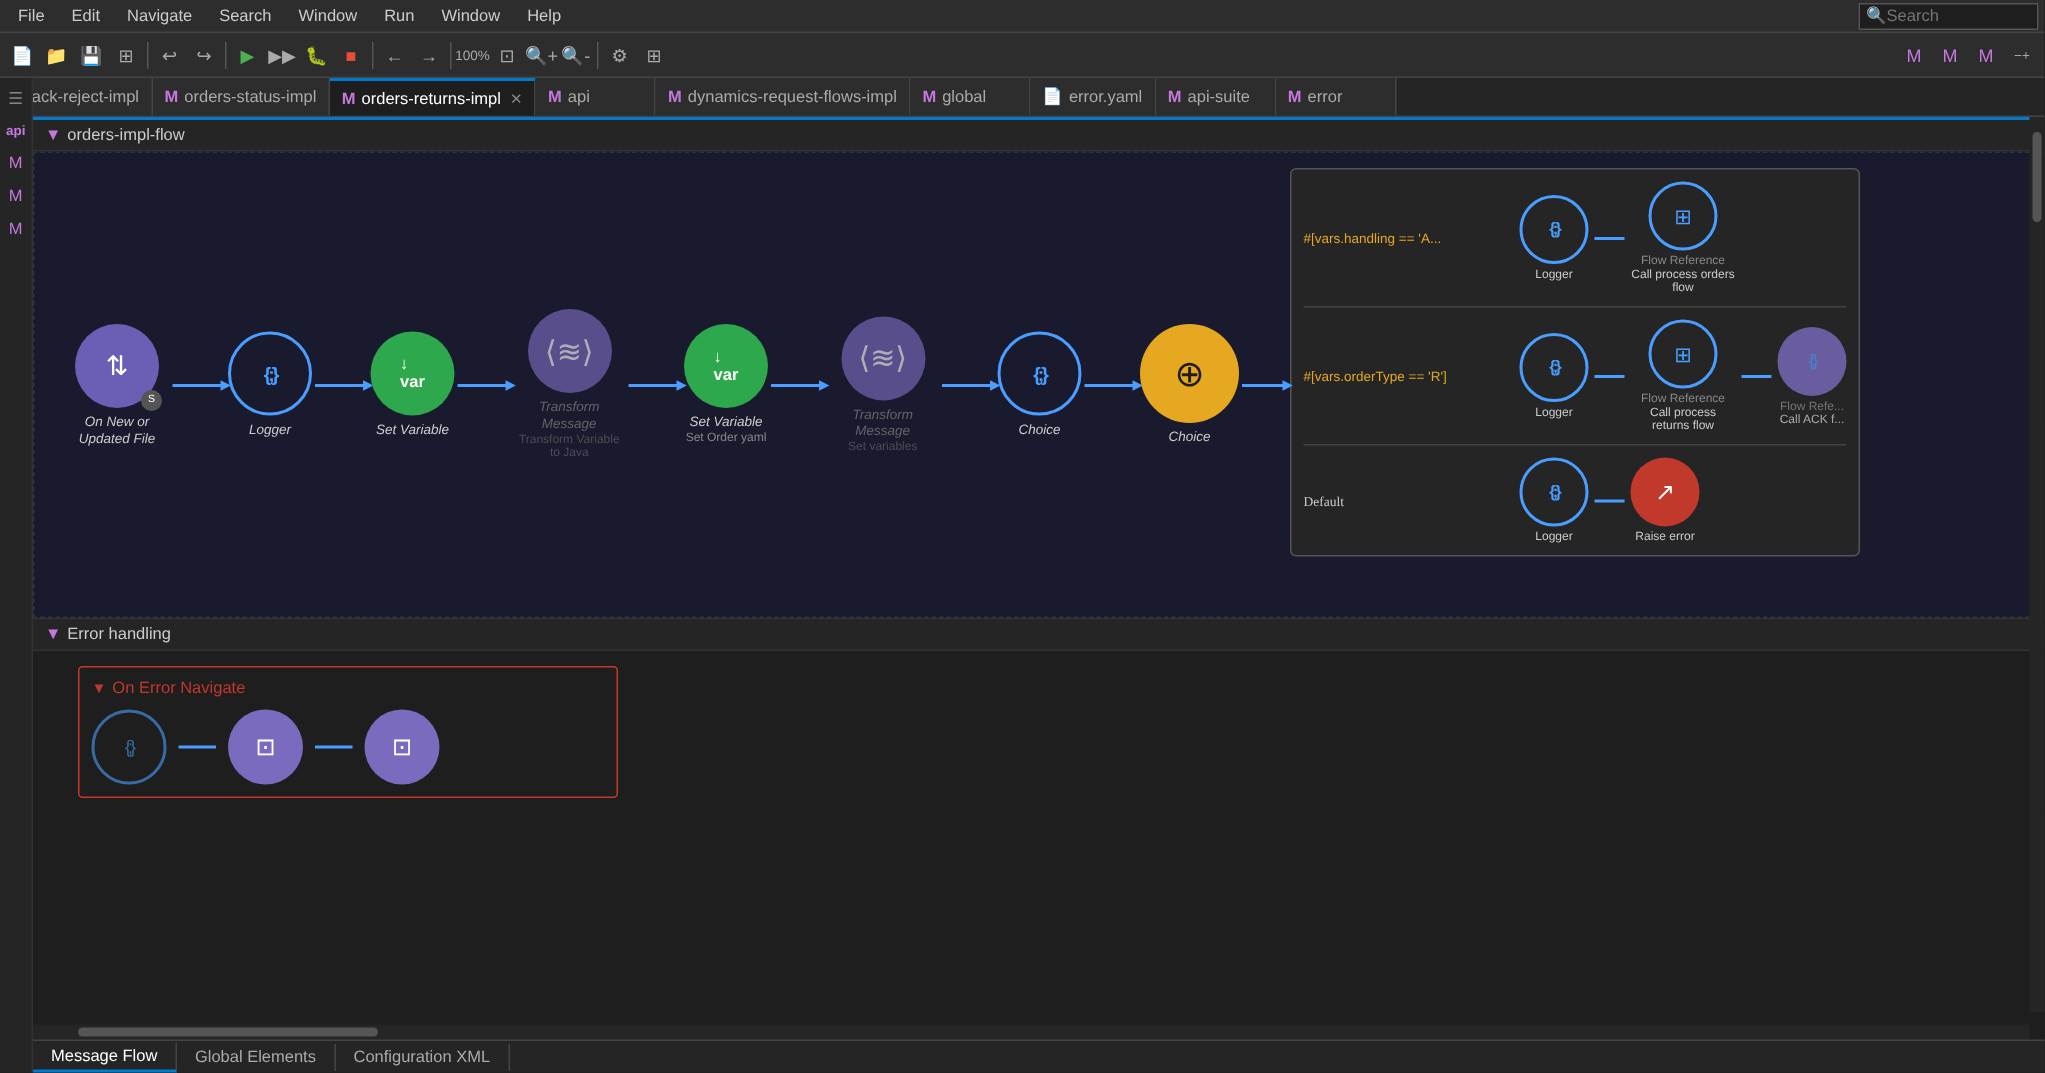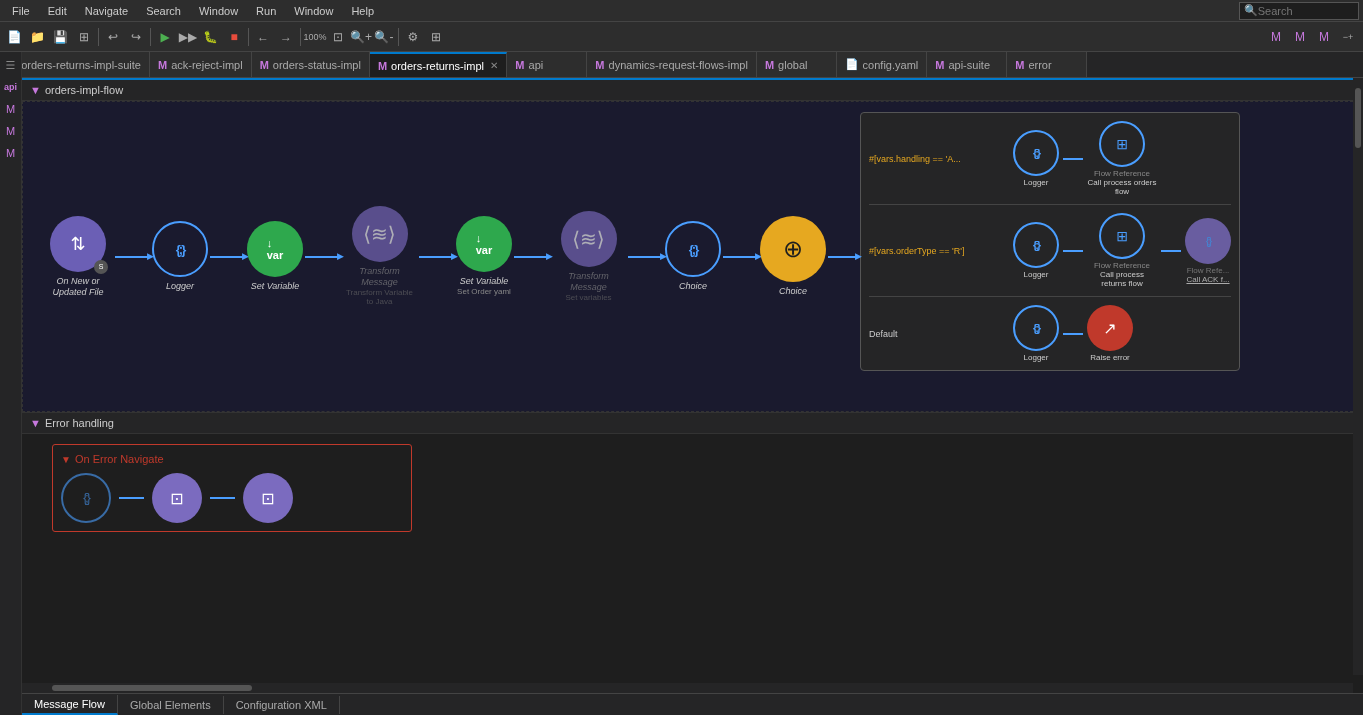--- a/index.html
+++ b/index.html
@@ -105,24 +105,20 @@
     <button class="toolbar-btn" style="color:#c678dd;">M</button>
     <button class="toolbar-btn" style="color:#c678dd;">M</button>
     <button class="toolbar-btn" style="color:#c678dd;">M</button>
     <button class="toolbar-btn" style="font-size:9px;">−+</button>
   </div>
 </div>
 
 <div class="tab-bar">
   <div class="tab">
     <span class="mule-icon">M</span>
-    <span>orders-returns-impl-suite</span>
-  </div>
-  <div class="tab">
-    <span class="mule-icon">M</span>
     <span>ack-reject-impl</span>
   </div>
   <div class="tab">
     <span class="mule-icon">M</span>
     <span>orders-status-impl</span>
   </div>
   <div class="tab active">
     <span class="mule-icon">M</span>
     <span>orders-returns-impl</span>
     <span class="tab-close">✕</span>
@@ -134,21 +130,21 @@
   <div class="tab">
     <span class="mule-icon">M</span>
     <span>dynamics-request-flows-impl</span>
   </div>
   <div class="tab">
     <span class="mule-icon">M</span>
     <span>global</span>
   </div>
   <div class="tab">
     <span>📄</span>
-    <span>config.yaml</span>
+    <span>error.yaml</span>
   </div>
   <div class="tab">
     <span class="mule-icon">M</span>
     <span>api-suite</span>
   </div>
   <div class="tab">
     <span class="mule-icon">M</span>
     <span>error</span>
   </div>
 </div>
@@ -312,28 +308,28 @@
                 <div style="font-size:8px;color:#ccc;text-align:center;max-width:70px;">Call process returns flow</div>
               </div>
 
               <div style="width:20px;height:2px;background:#4a9eff;"></div>
 
               <div class="node" style="opacity:0.8;">
                 <div style="width:46px;height:46px;background:#7b6bbf;border-radius:50%;display:flex;align-items:center;justify-content:center;">
                   <span style="font-size:11px;color:#4a9eff;letter-spacing:-2px;">{;}</span>
                 </div>
                 <div style="font-size:8px;color:#888;text-align:center;margin-top:2px;max-width:70px;">Flow Refe...</div>
-                <div style="font-size:8px;color:#ccc;text-align:center;max-width:70px;text-decoration:underline;">Call ACK f...</div>
+                <div style="font-size:8px;color:#ccc;text-align:center;max-width:70px;">Call ACK f...</div>
               </div>
             </div>
 
             <div style="height:1px;background:#444;"></div>
 
             <div style="display:flex;align-items:center;gap:4px;">
-              <div style="font-size:9px;color:#ccc;min-width:140px;">Default</div>
+              <div style="font-size:9px;color:#ccc;min-width:140px;font-family:Liberation Serif, serif;">Default</div>
 
               <div class="node">
                 <div style="width:46px;height:46px;background:transparent;border:2px solid #4a9eff;border-radius:50%;display:flex;align-items:center;justify-content:center;">
                   <span style="font-size:11px;color:#4a9eff;font-weight:bold;letter-spacing:-2px;">{;}</span>
                 </div>
                 <div style="font-size:8px;color:#ccc;text-align:center;margin-top:2px;">Logger</div>
               </div>
 
               <div style="width:20px;height:2px;background:#4a9eff;"></div>
 

